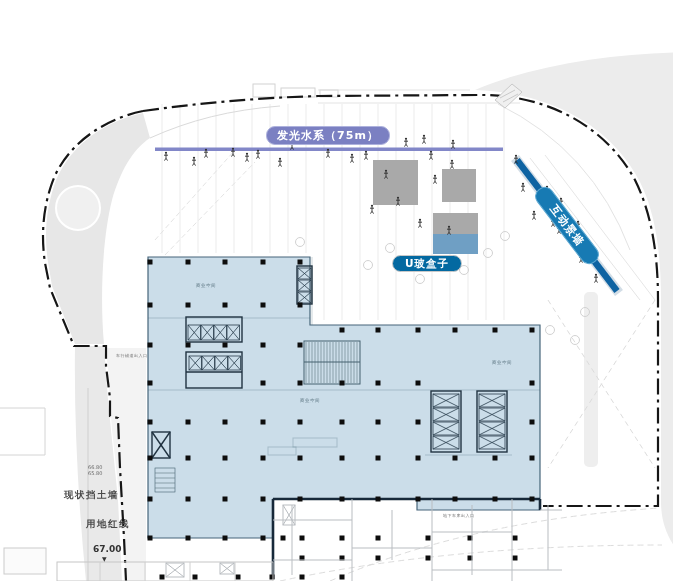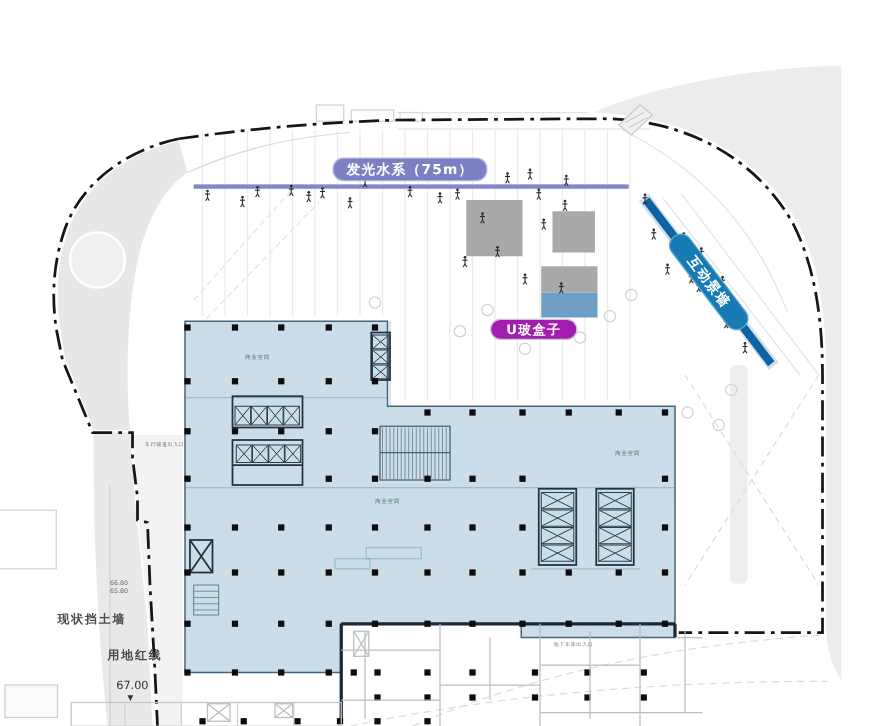--- a/index.html
+++ b/index.html
@@ -5,28 +5,28 @@
   html,body{margin:0;padding:0;background:#fff;}
   #canvas{position:relative;width:673px;height:581px;overflow:hidden;
           font-family:"DejaVu Sans",sans-serif;background:#ffffff;}
   #canvas svg{position:absolute;left:0;top:0;}
   .pill{position:absolute;display:flex;align-items:center;justify-content:center;
         color:#fff;font-weight:bold;border-radius:9px;white-space:nowrap;
         letter-spacing:1px;}
   .pill-water{left:266px;top:126px;width:122px;height:17px;font-size:11px;
         background:#7b80c2;border:1.5px solid #aeb2dd;}
   .pill-uglass{left:392px;top:255px;width:68px;height:15px;font-size:10.5px;
-        background:#a21caf;border:1.5px solid #c9c9c9;}
+        background:#0369a1;border:1.5px solid #c9c9c9;}
   .pill-wall{left:521px;top:216px;width:90px;height:17px;font-size:11px;
         background:#177ab3;border:1.5px solid #5fa9d2;transform:rotate(52.6deg);}
   .anno{position:absolute;color:#4a4a4a;font-size:9.5px;font-weight:bold;
         letter-spacing:1.5px;white-space:nowrap;}
-  .anno-retaining{left:46px;top:489px;}
+  .anno-retaining{left:64px;top:489px;}
   .anno-redline{left:50px;top:518px;margin-left:36px;}
-  .elev{position:absolute;color:#333;font-size:9px;font-weight:normal;white-space:nowrap;}
+  .elev{position:absolute;color:#333;font-size:9px;font-weight:bold;white-space:nowrap;}
   .elev-main{left:93px;top:544px;}
   .elev-tri{position:absolute;left:102px;top:555px;color:#333;font-size:6px;}
   .elev-small{position:absolute;left:88px;top:464px;color:#666;font-size:5px;
         line-height:6px;white-space:nowrap;}
   .tiny{position:absolute;color:#3f5a66;font-size:4.5px;letter-spacing:.5px;
         white-space:nowrap;opacity:.85;}
   .tiny-w{color:#555;font-size:4px;}
 </style>
 </head>
 <body>

